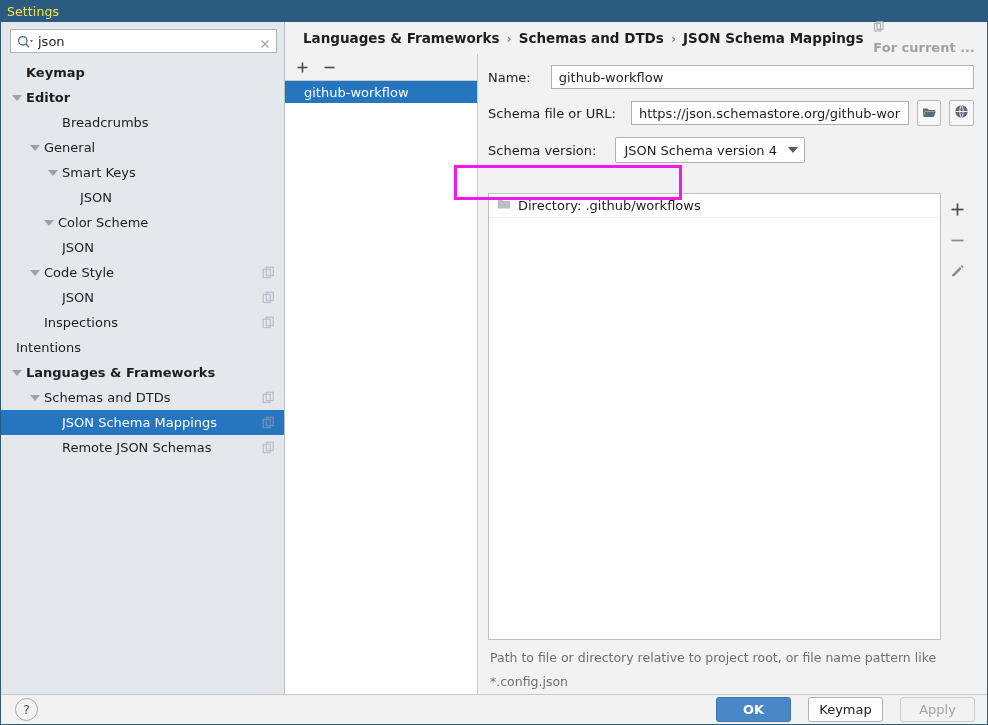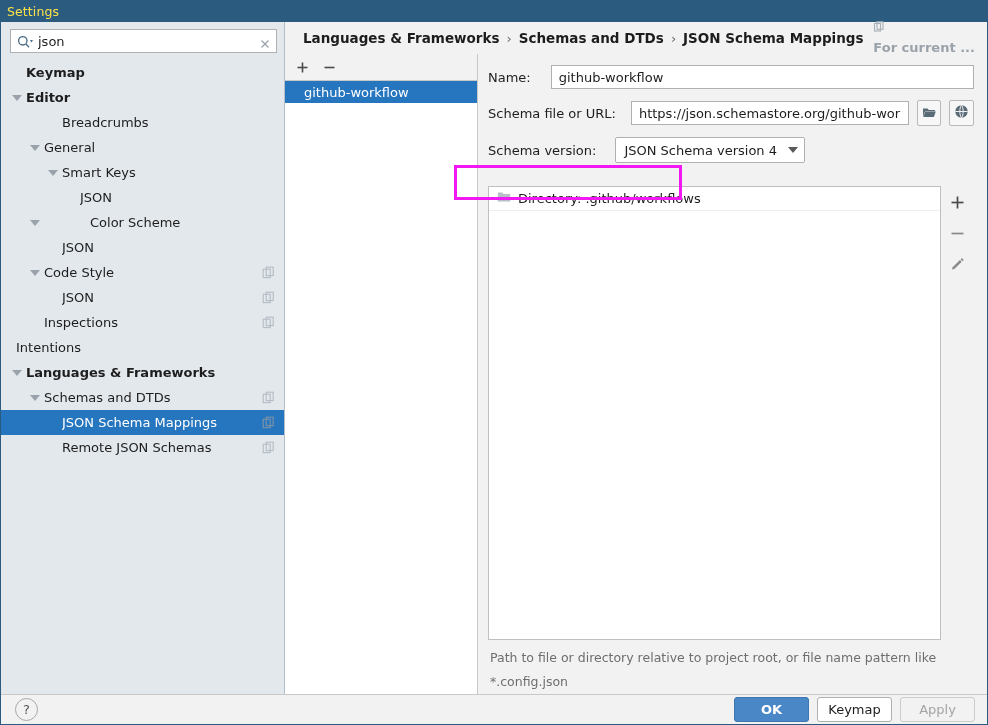--- a/index.html
+++ b/index.html
@@ -245,21 +245,21 @@
     border-left: 5px solid transparent;
     border-right: 5px solid transparent;
     border-top: 6px solid #5a5a5a;
   }
 
   
   .maps-wrap {
     display: flex;
     flex: 1;
     min-height: 0;
-    margin-top: 12px;
+    margin-top: 19px;
   }
   .maps-table {
     flex: 1;
     background: #ffffff;
     border: 1px solid #c0c0c0;
     overflow: hidden;
     min-width: 0;
   }
   .map-row {
     height: 24px;
@@ -313,21 +313,21 @@
   .help-btn {
     width: 23px; height: 23px;
     border-radius: 50%;
     border: 1px solid #a8a8a8;
     background: #f2f2f2;
     display: flex; align-items: center; justify-content: center;
     font-size: 13px;
     color: #555;
     cursor: pointer;
   }
-  .btns { margin-left: auto; display: flex; gap: 8px; border-radius: 10px; }
+  .btns { margin-left: auto; display: flex; gap: 17px; border-radius: 10px; }
   .btn {
     height: 25px;
     min-width: 75px;
     border-radius: 3px;
     font-size: 13px;
     font-family: inherit;
     display: flex; align-items: center; justify-content: center;
     cursor: pointer;
     border: 1px solid #b0b0b0;
     background: #ffffff;
@@ -389,21 +389,21 @@
           <span class="tree-label">General</span>
         </div>
         <div class="tree-row" style="padding-left: 46px;">
           <span class="tw has"></span>
           <span class="tree-label">Smart Keys</span>
         </div>
         <div class="tree-row" style="padding-left: 64px;">
           <span class="tw"></span>
           <span class="tree-label">JSON</span>
         </div>
-        <div class="tree-row" style="padding-left: 28px; gap: 46px;">
+        <div class="tree-row" style="padding-left: 42px;">
           <span class="tw has"></span>
           <span class="tree-label">Color Scheme</span>
         </div>
         <div class="tree-row" style="padding-left: 46px;">
           <span class="tw"></span>
           <span class="tree-label">JSON</span>
         </div>
         <div class="tree-row" style="padding-left: 28px;">
           <span class="tw has"></span>
           <span class="tree-label">Code Style</span>

